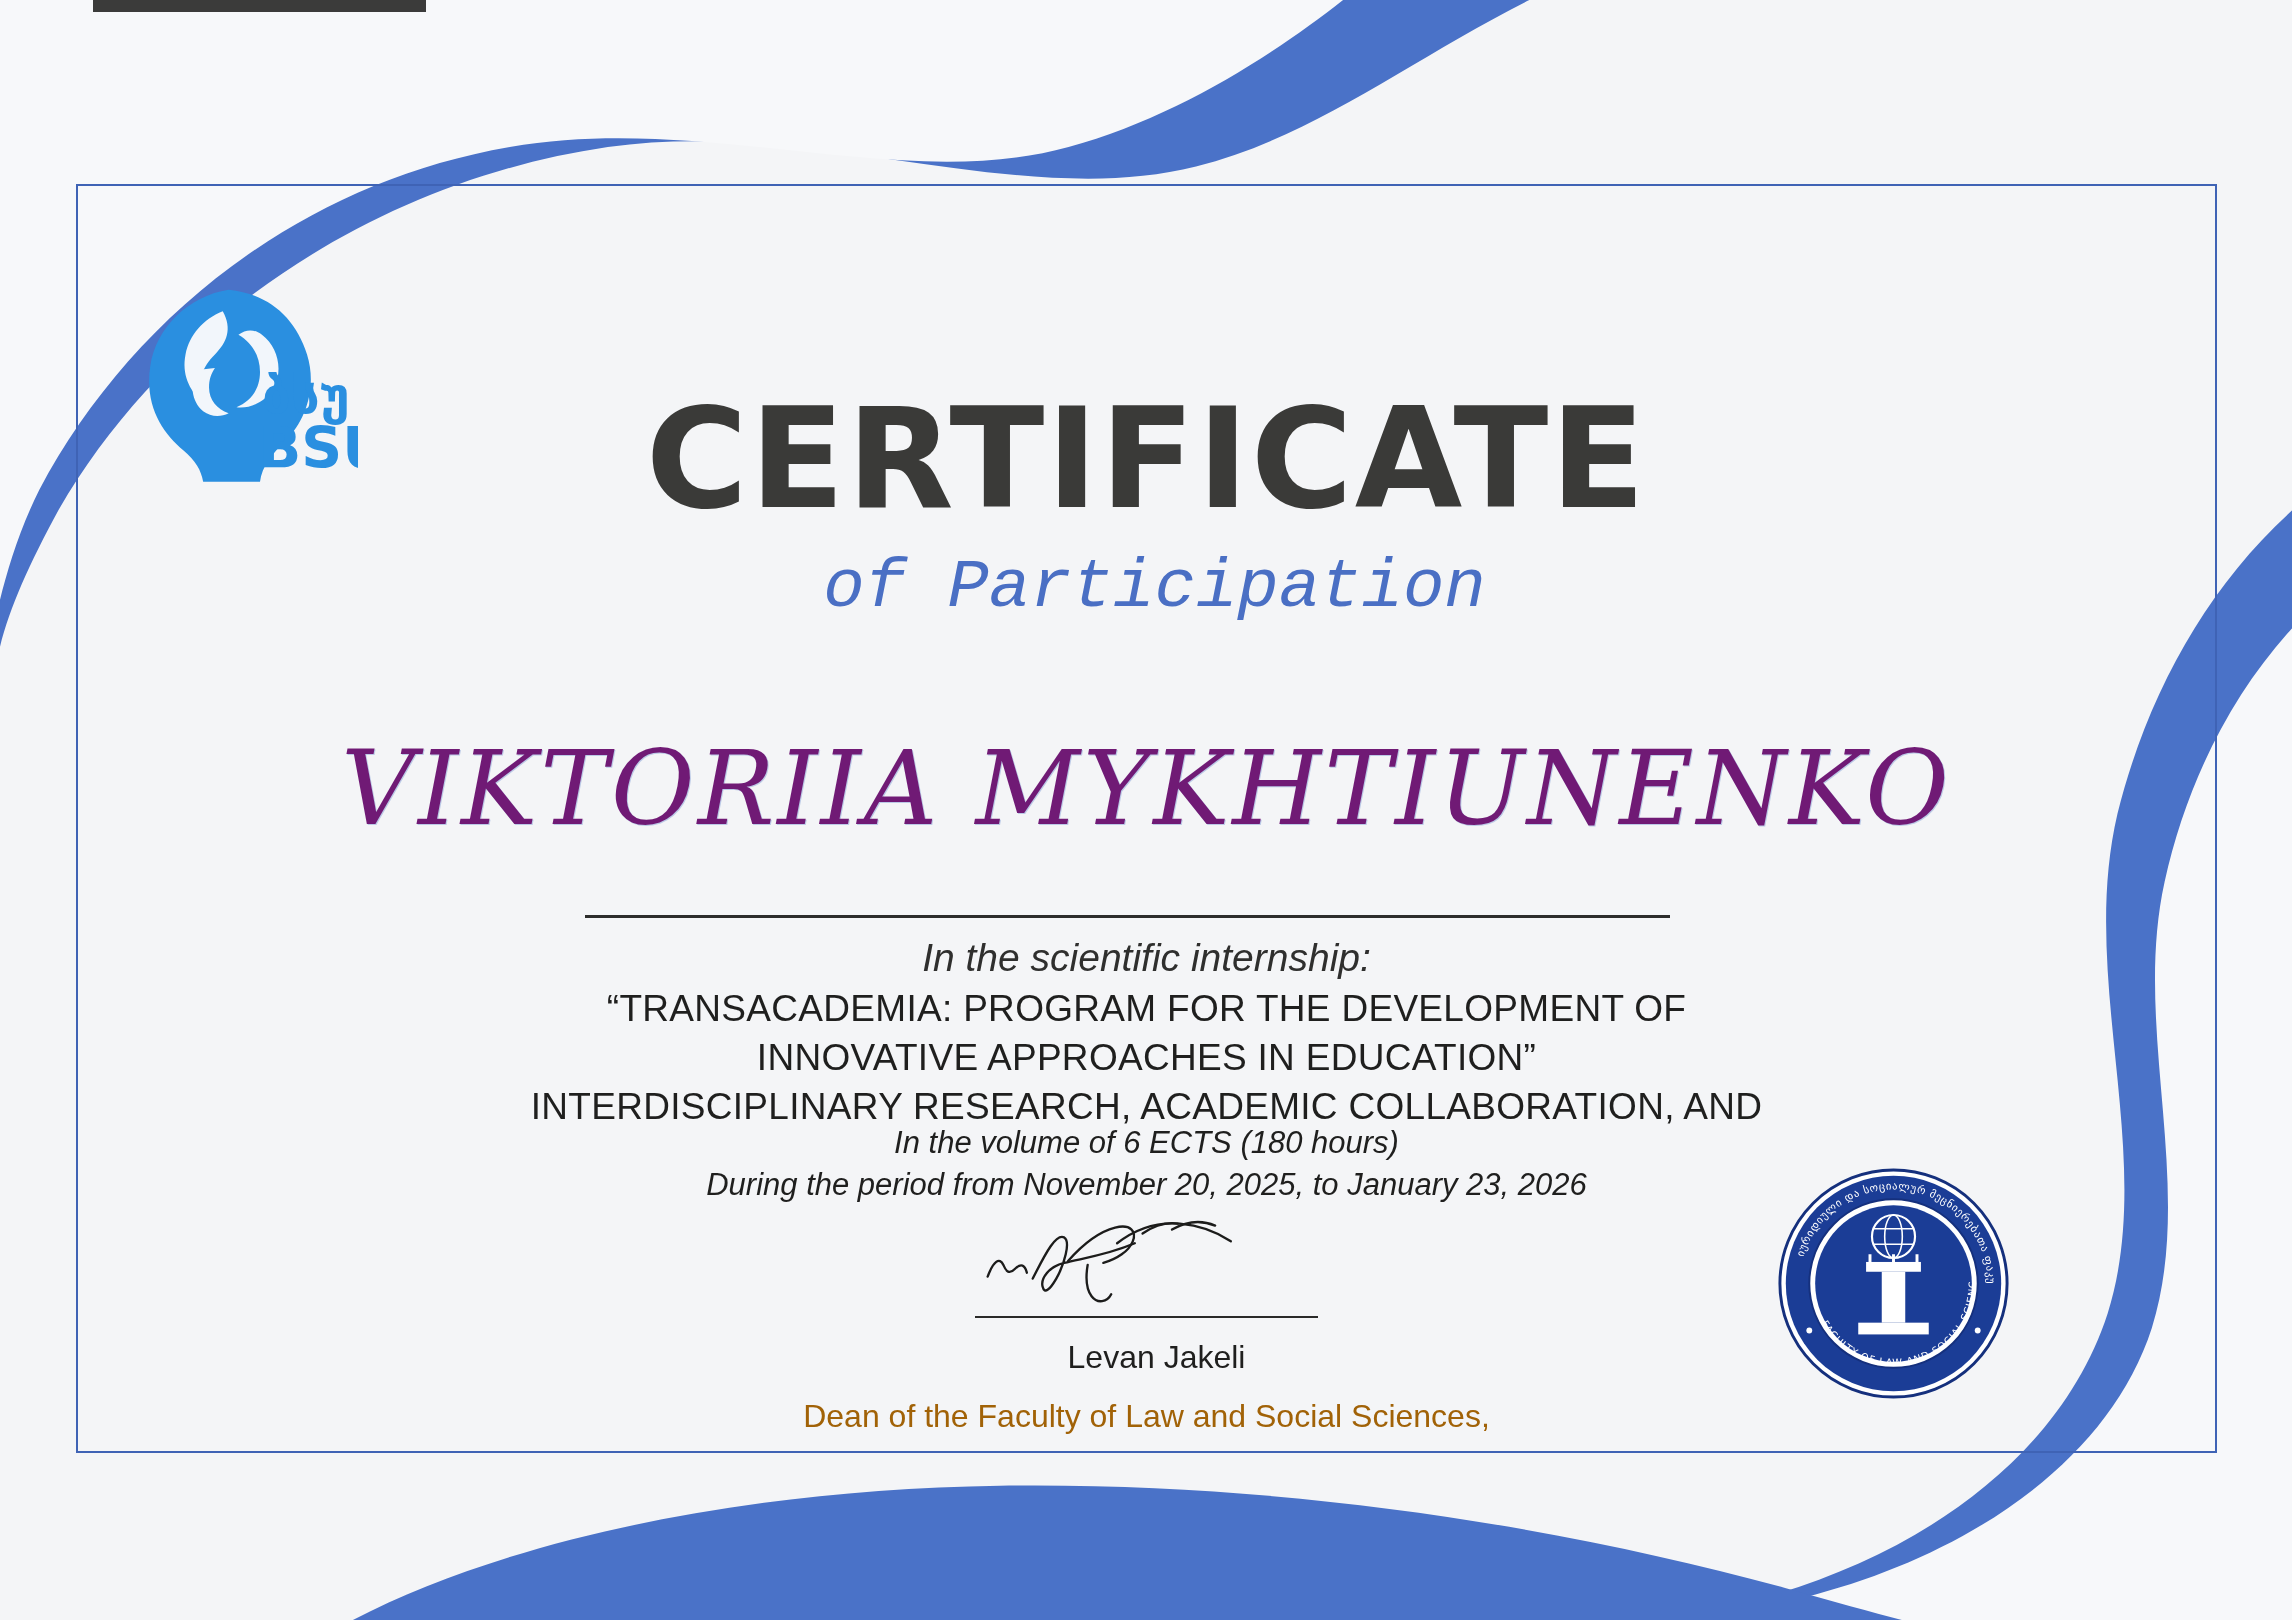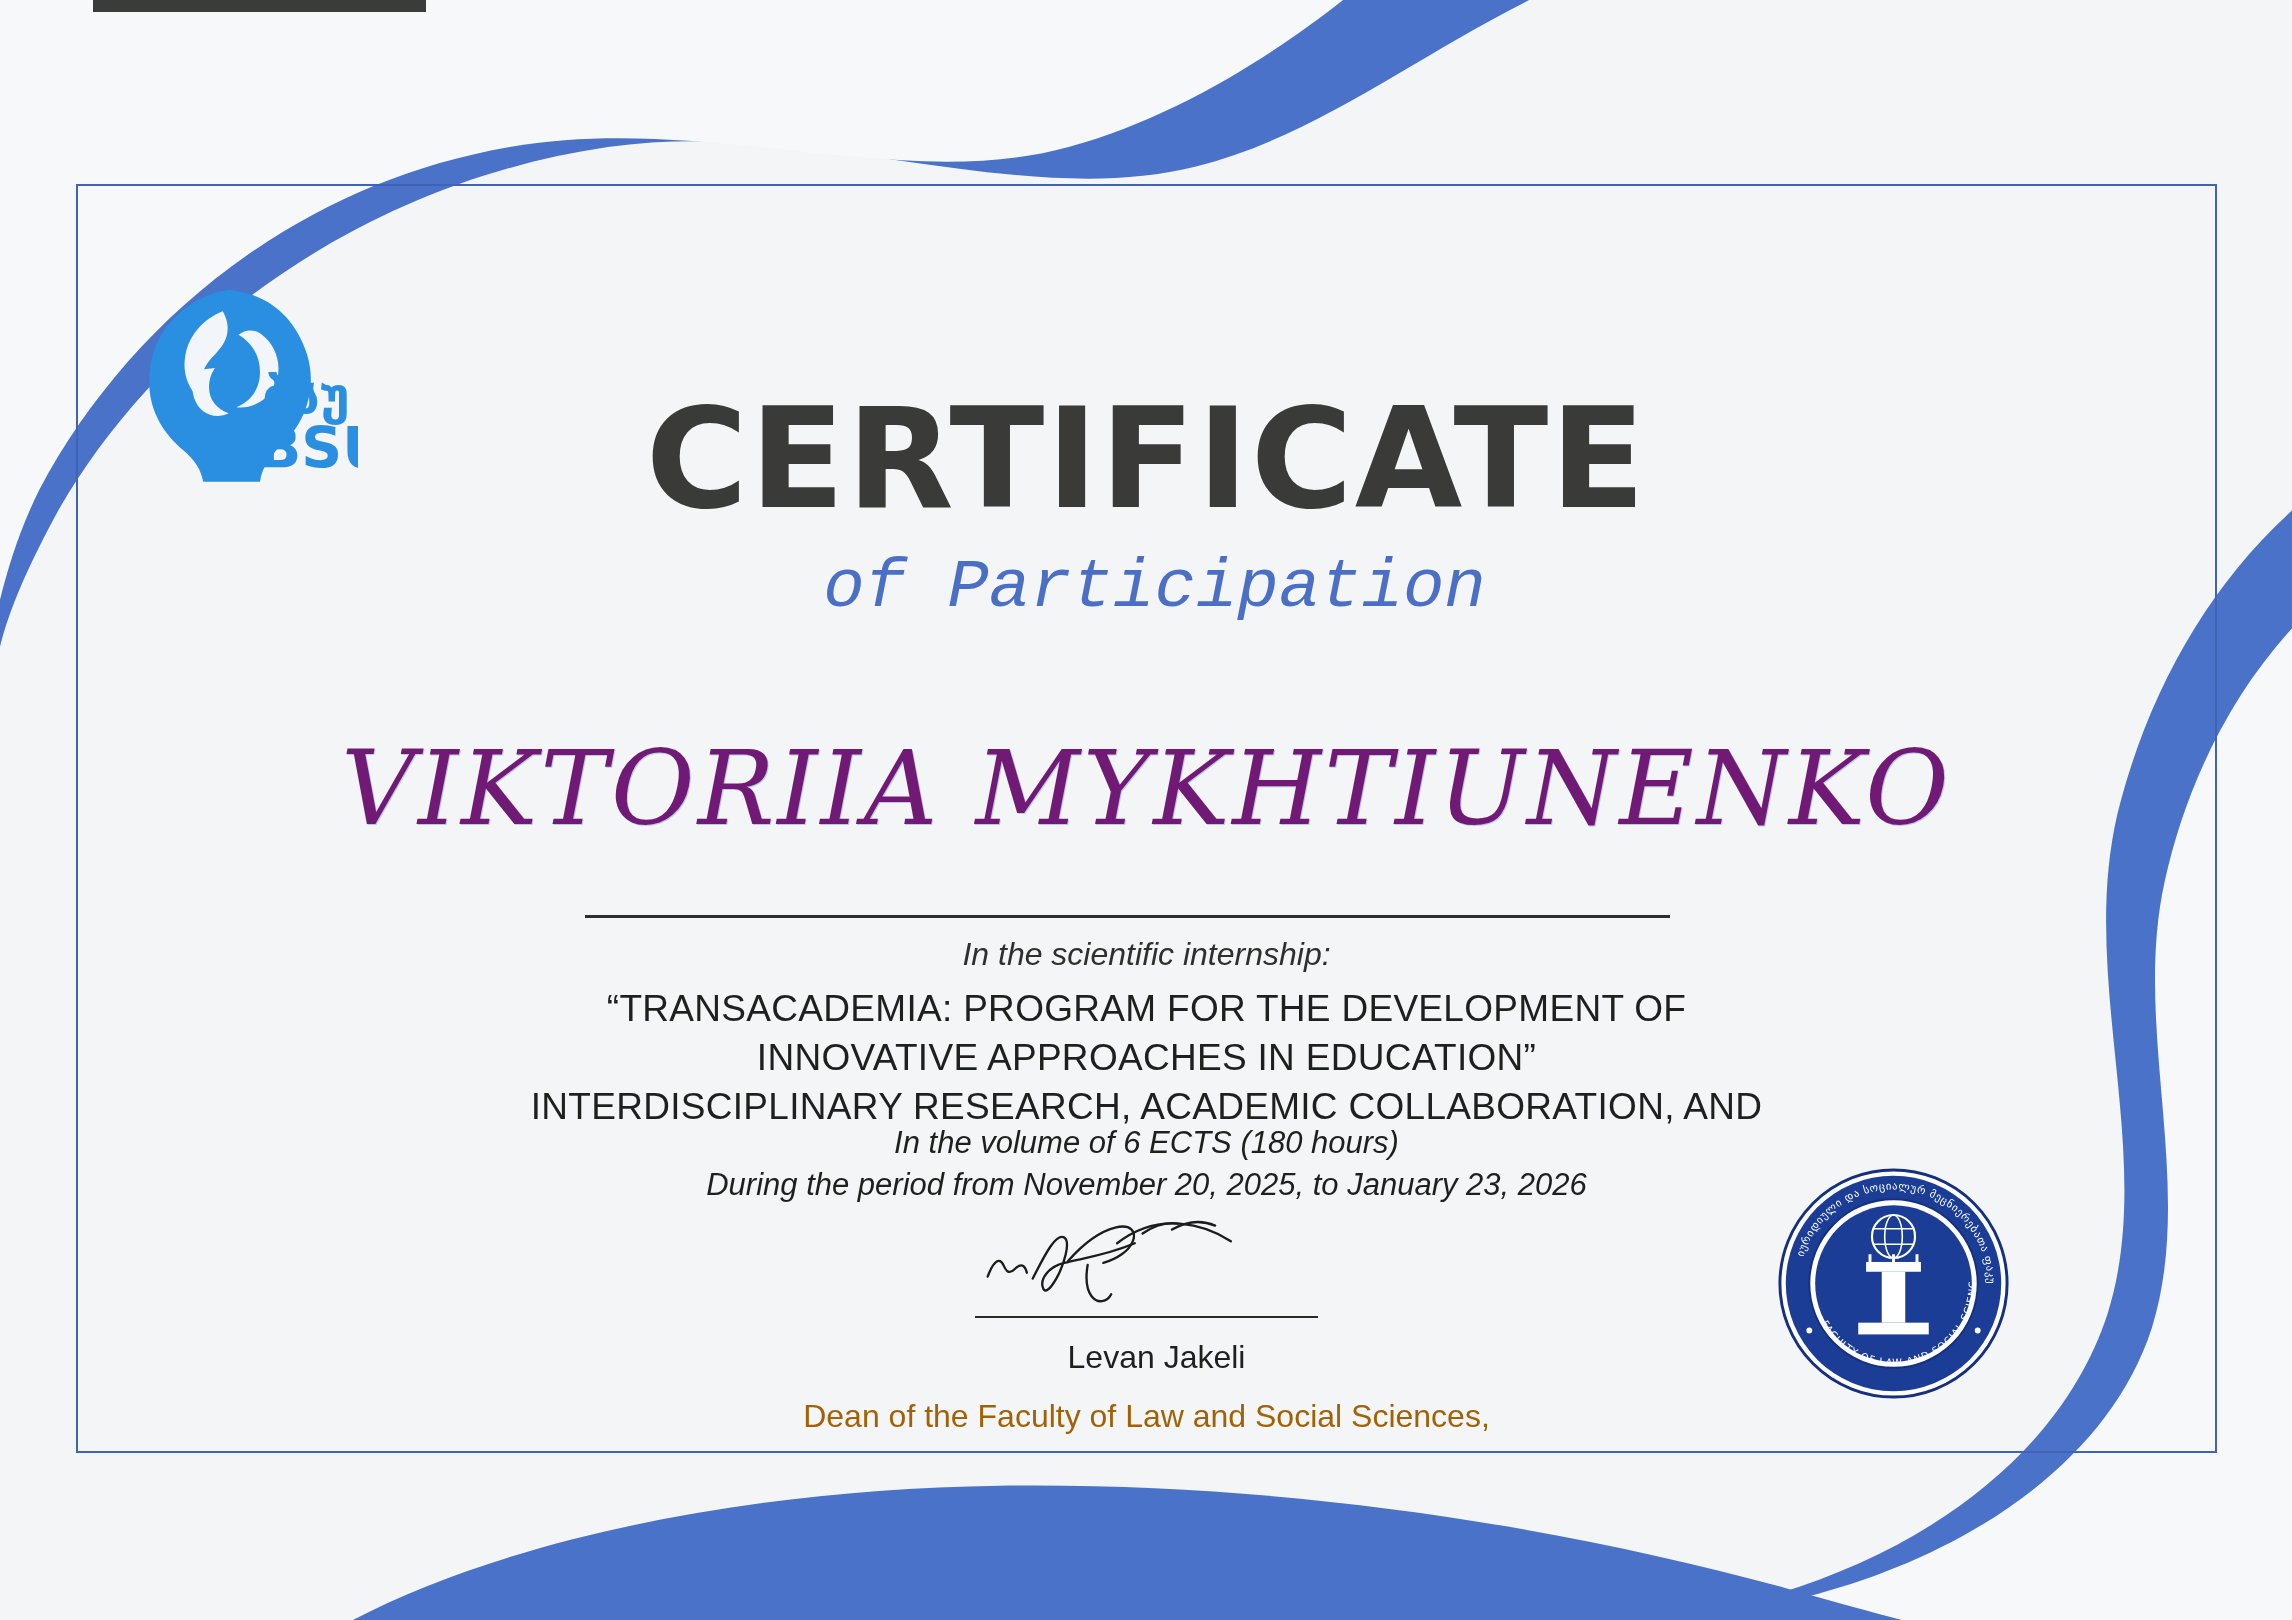--- a/index.html
+++ b/index.html
@@ -112,21 +112,21 @@
     width: 1085px;
     height: 2.9px;
     background: #2d2d2c;
   }
 
   .lead {
     position: absolute;
     top: 936px;
     left: 0;
     width: 2293px;
-    font-size: 32px;
+    font-size: 39px;
     font-style: italic;
     color: #2f2f2e;
   }
 
   .program {
     position: absolute;
     top: 985px;
     left: 0;
     width: 2293px;
     font-size: 37px;

